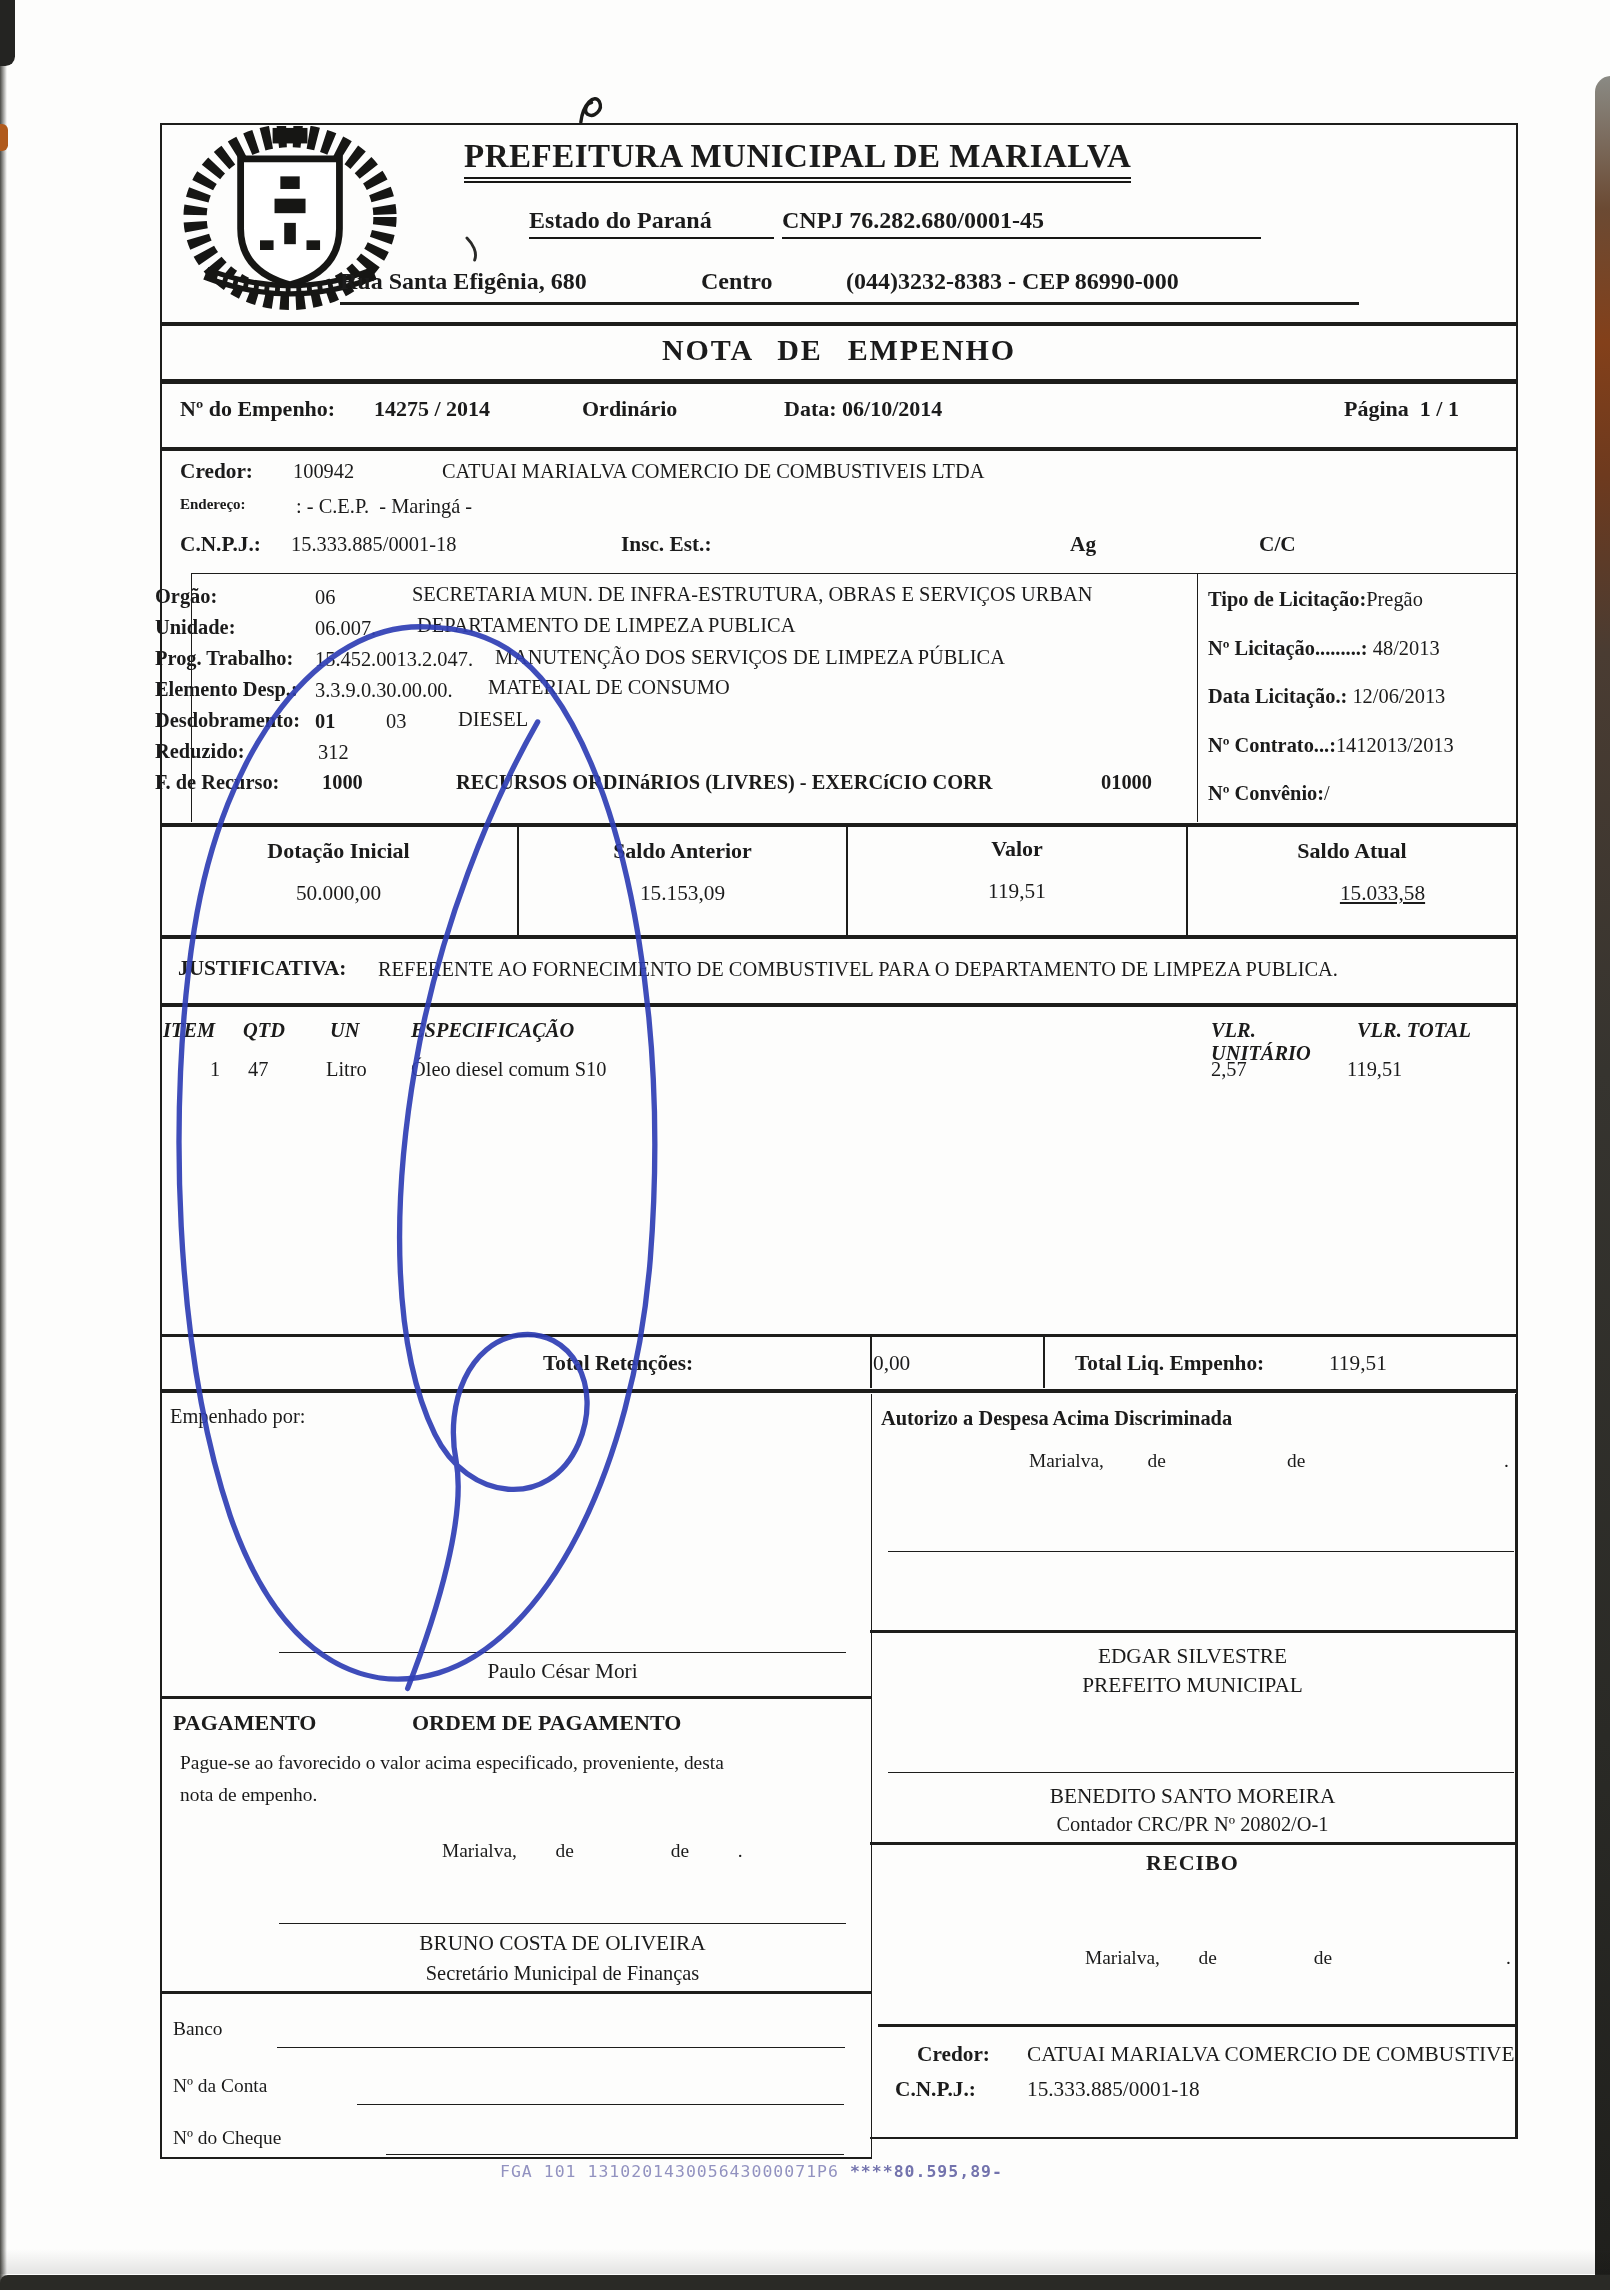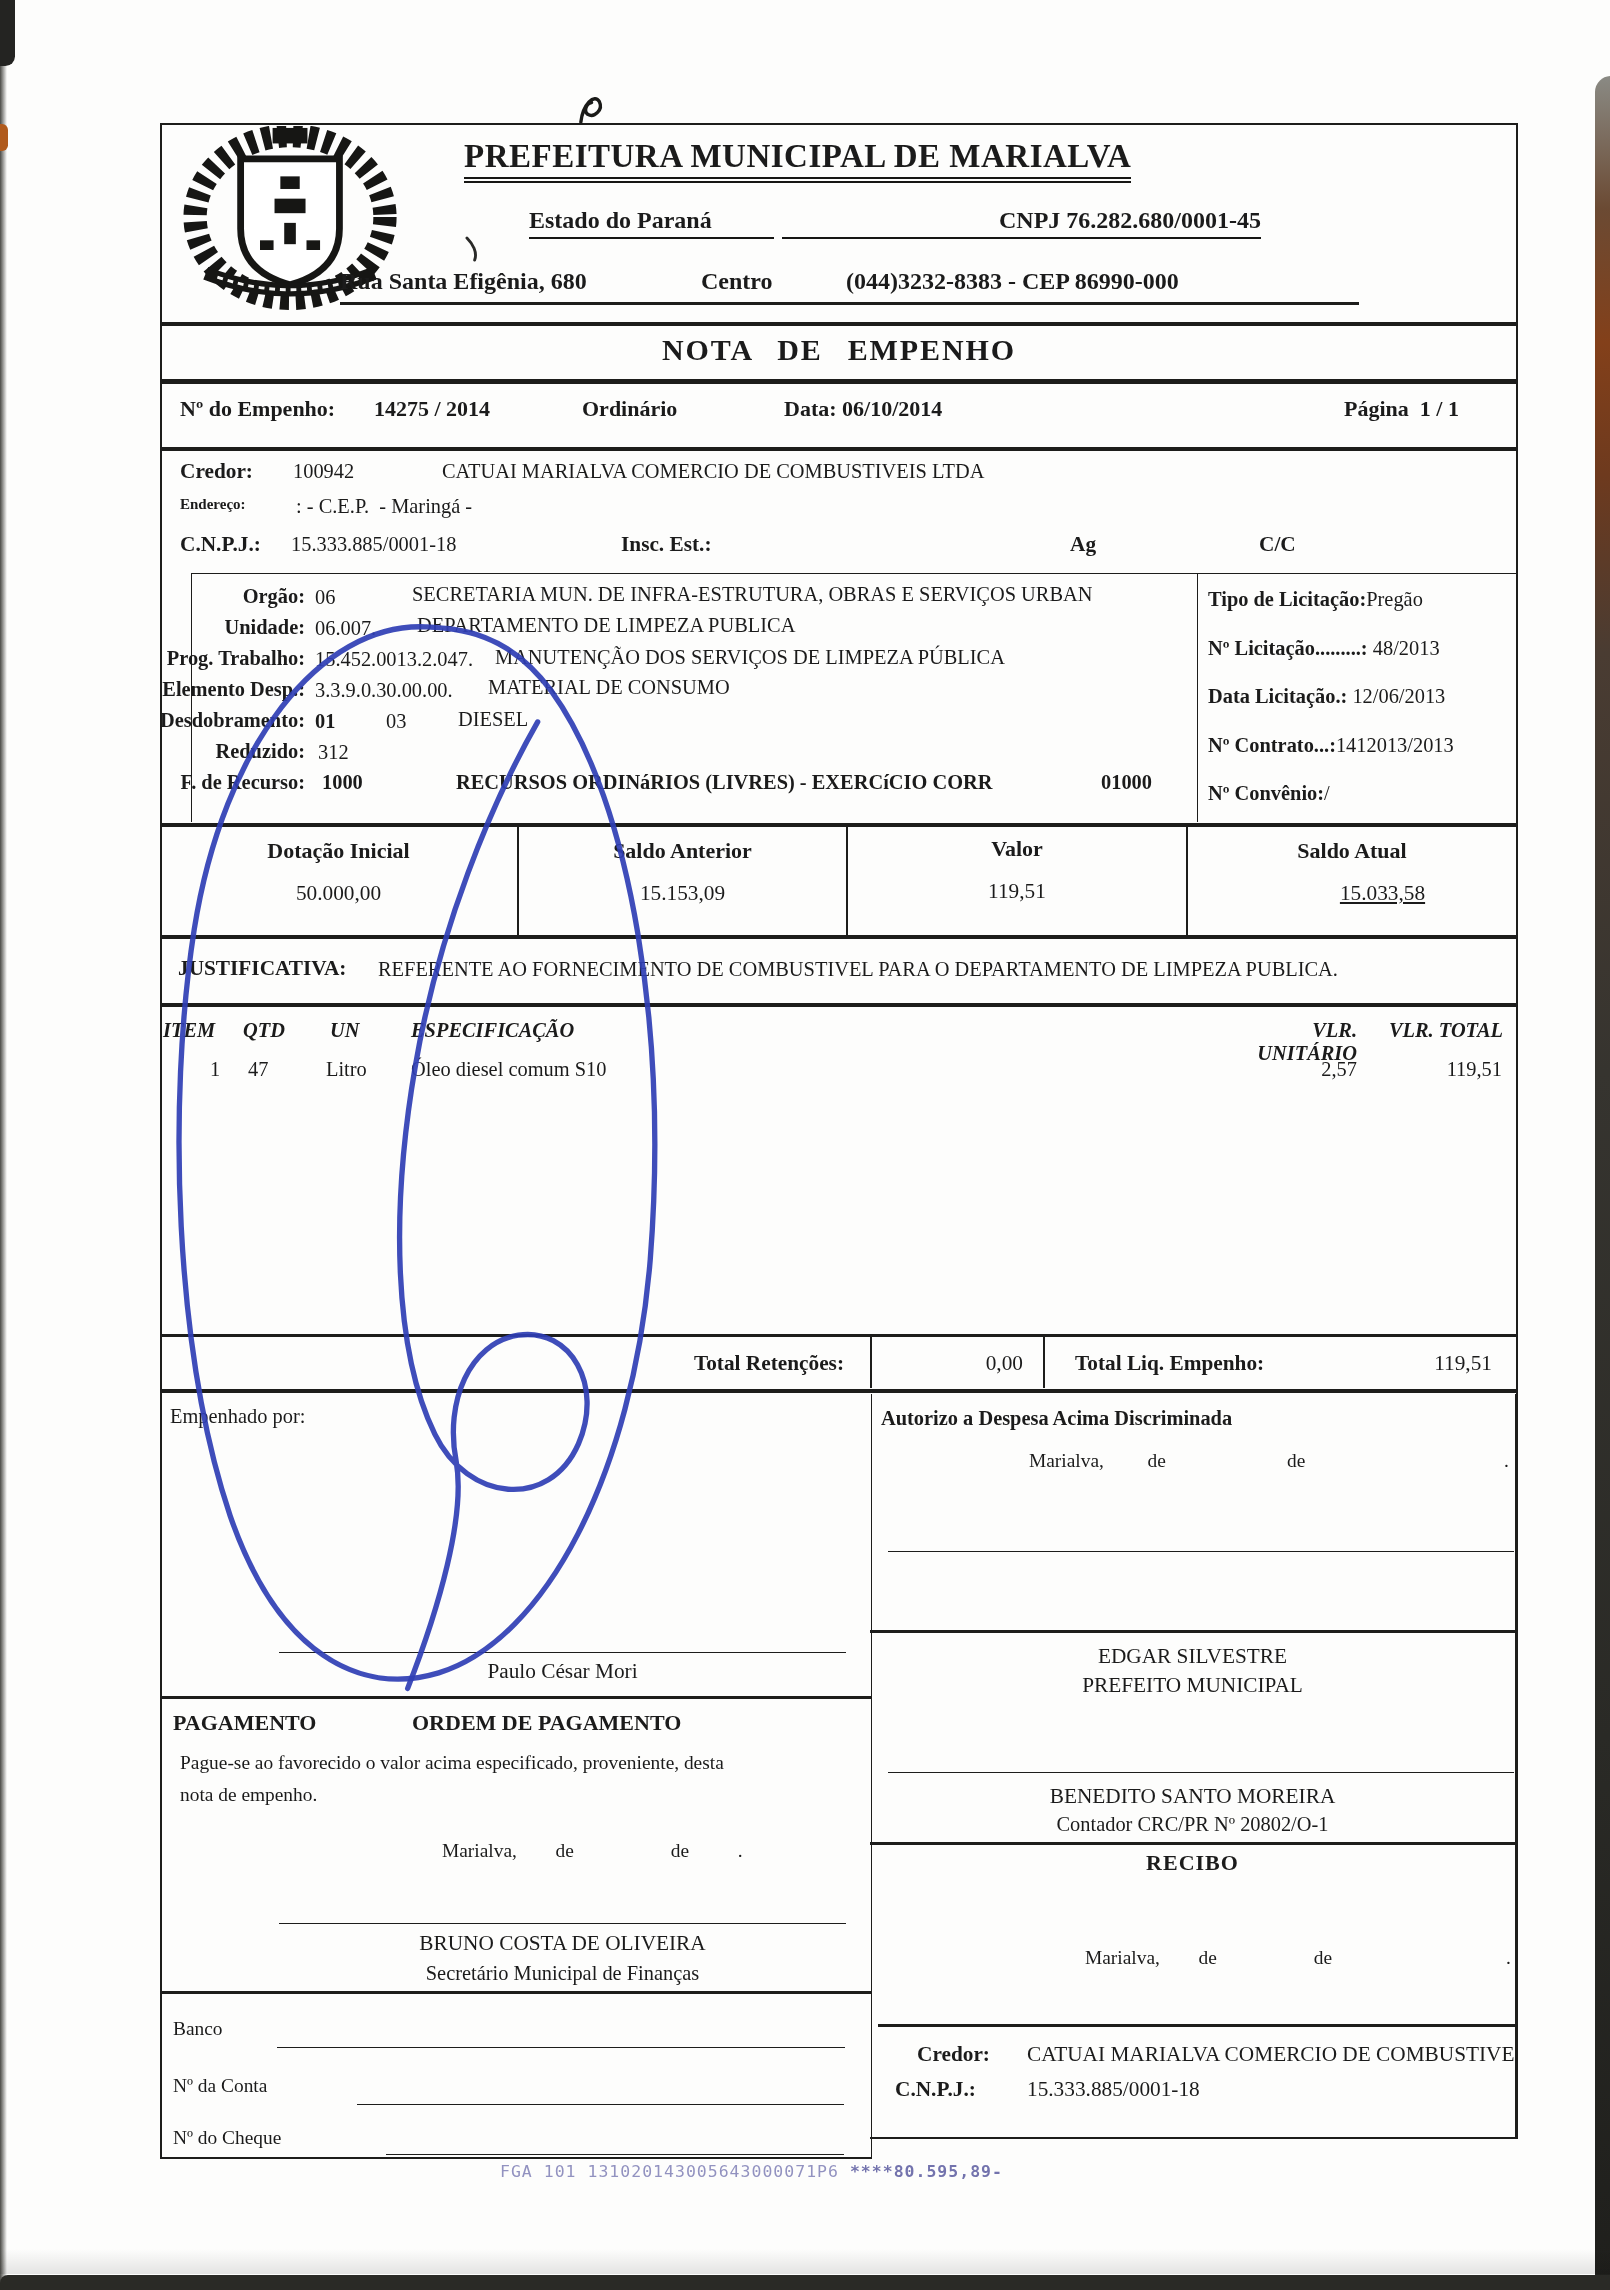--- a/index.html
+++ b/index.html
@@ -3,21 +3,21 @@
 <meta charset="utf-8">
 <style>
   html,body{margin:0;padding:0;background:#ffffff;}
   .page{position:relative;width:1611px;height:2290px;background:#fdfdfc;
         font-family:"Liberation Serif",serif;color:#1b1b1b;overflow:hidden;}
   .abs{position:absolute;box-sizing:border-box;}
   .b{font-weight:bold;}
   .i{font-style:italic;}
   .pre{white-space:pre;}
   .ctr{text-align:center;}
-  .r{text-align:right;}
+  .r{text-align:left;}
   .hline{position:absolute;background:#1d1d1b;}
   .vline{position:absolute;background:#1d1d1b;}
   .sigline{position:absolute;border-top:1.9px solid #1d1d1b;height:0;}
   .box{position:absolute;box-sizing:border-box;}
   .u3{border-bottom:2.9px solid #161614;padding-bottom:2.9px;}
   svg{display:block;}
 </style>
 </head>
 <body>
 
@@ -50,21 +50,21 @@
 
   <svg class="abs" style="left:573px;top:89px;" width="43" height="39" viewBox="0 0 44 40">
     <path d="M 8 34 C 10 16 22 4 27 13 C 31 21 22 30 15 26 C 11 23 13 15 19 14" fill="none" stroke="#1a1a18" stroke-width="3.5" stroke-linecap="round"></path>
   </svg>
   <svg class="abs" style="left:464px;top:236px;" width="19.4" height="27" viewBox="0 0 20 28">
     <path d="M 3 2 C 9 8 14 17 11 25" fill="none" stroke="#2a2a28" stroke-width="3" stroke-linecap="round"></path>
   </svg>
 
   <div class="abs b" style="left:464px;top:138px;font-size:33px;border-bottom:6.8px double #161614;padding-bottom:1.9px;letter-spacing:0.5px;">PREFEITURA MUNICIPAL DE MARIALVA</div>
   <div class="abs b u3" style="left:529px;top:207px;width:245px;font-size:24px;">Estado do Paraná</div>
-  <div class="abs b u3" style="left:782px;top:207px;width:479px;font-size:24px;text-align:right;">CNPJ 76.282.680/0001-45</div>
+  <div class="abs b u3" style="left:782px;top:207px;width:479px;font-size:24px;">CNPJ 76.282.680/0001-45</div>
   <div class="hline" style="left:340px;top:302px;width:1019px;height:2.9px;"></div>
   <div class="abs b" style="left:340px;top:268px;font-size:24px;">Rua Santa Efigênia, 680</div>
   <div class="abs b" style="left:701px;top:268px;font-size:24px;">Centro</div>
   <div class="abs b" style="left:846px;top:268px;font-size:24px;">(044)3232-8383  -  CEP 86990-000</div>
 
   <div class="hline" style="left:160px;top:322px;width:1358px;height:3.9px;"></div>
   <div class="abs b ctr" style="left:160px;top:333px;width:1358px;font-size:30px;letter-spacing:1.9px;word-spacing:15.5px;">NOTA DE EMPENHO</div>
   <div class="hline" style="left:160px;top:379px;width:1358px;height:4.9px;"></div>
 
   <div class="abs b" style="left:180px;top:396px;font-size:22px;">Nº do Empenho:</div>

